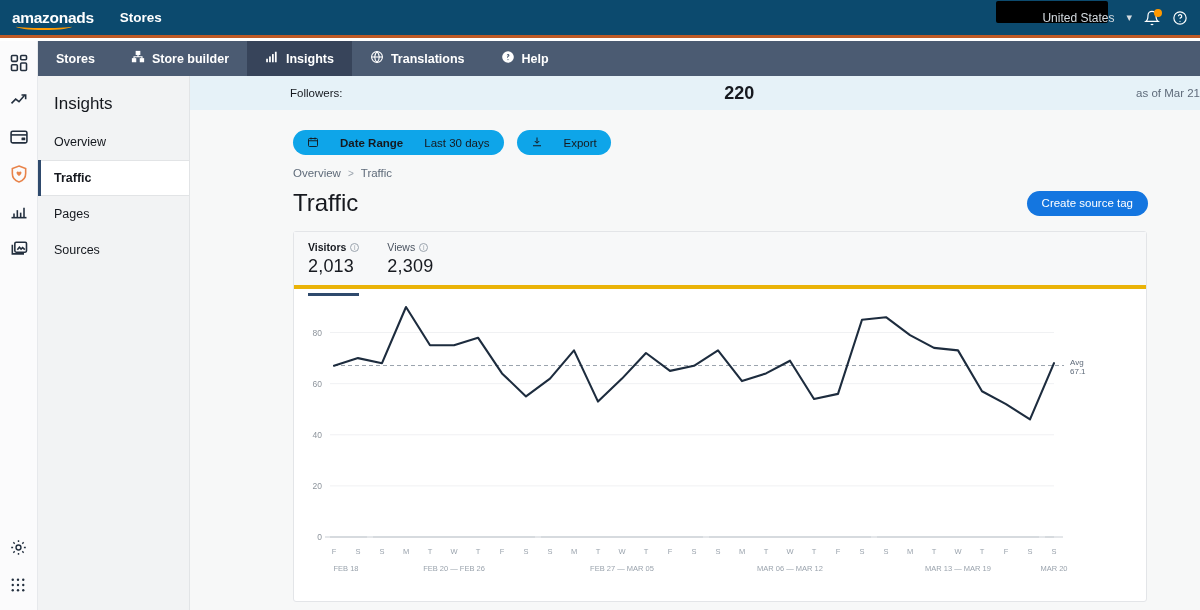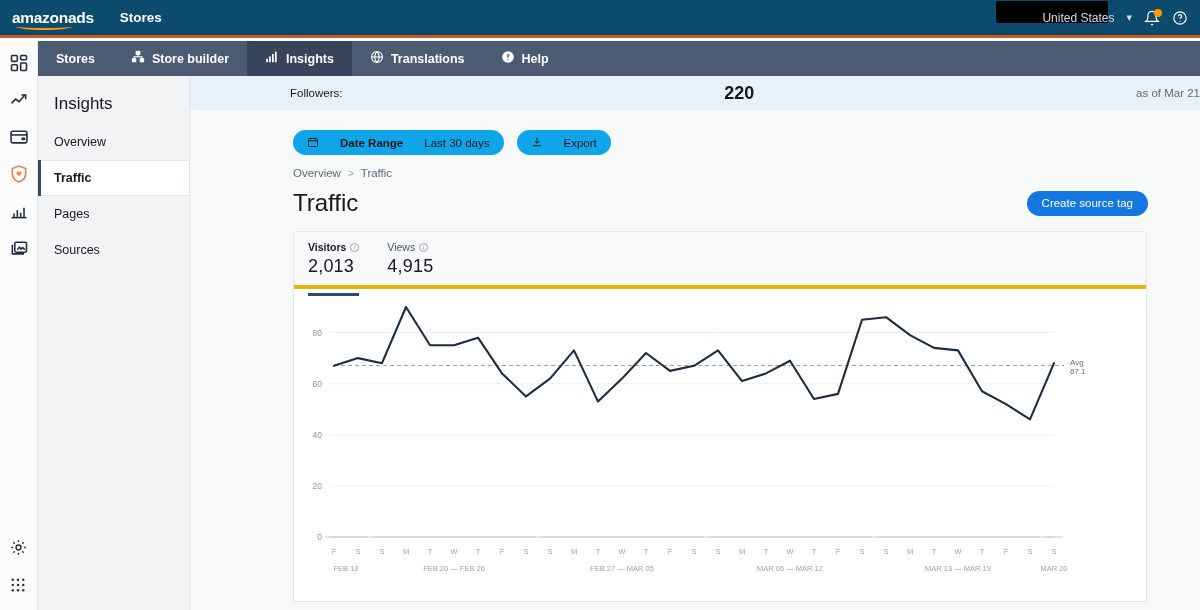--- a/index.html
+++ b/index.html
@@ -372,21 +372,21 @@
             <span>Visitors</span>
             <span class="info">i</span>
           </div>
           <div class="metric-val">2,013</div>
         </div>
         <div class="metric">
           <div class="metric-label">
             <span>Views</span>
             <span class="info">i</span>
           </div>
-          <div class="metric-val">4,915</div>
+          <div class="metric-val">2,309</div>
         </div>
       </div>
 
       <div class="chart-body">
         <svg id="chart-svg" width="852" height="310" viewBox="0 0 852 310">
             <line x1="36" y1="248" x2="760" y2="248" stroke="#c9ced4" stroke-width="1"></line>
             <text x="28" y="251" text-anchor="end" font-size="8.5" fill="#8d949c" font-family="&quot;Liberation Sans&quot;, sans-serif">0</text>
             <line x1="36" y1="196.88888888888889" x2="760" y2="196.88888888888889" stroke="#f0f1f3" stroke-width="1"></line>
             <text x="28" y="199.88888888888889" text-anchor="end" font-size="8.5" fill="#8d949c" font-family="&quot;Liberation Sans&quot;, sans-serif">20</text>
             <line x1="36" y1="145.77777777777777" x2="760" y2="145.77777777777777" stroke="#f0f1f3" stroke-width="1"></line>

